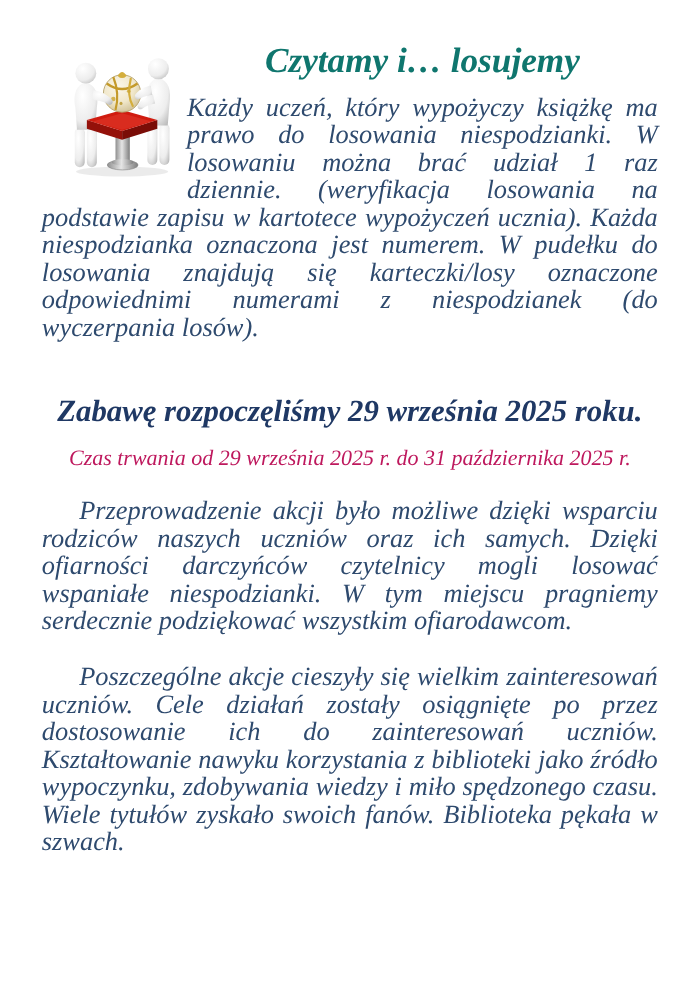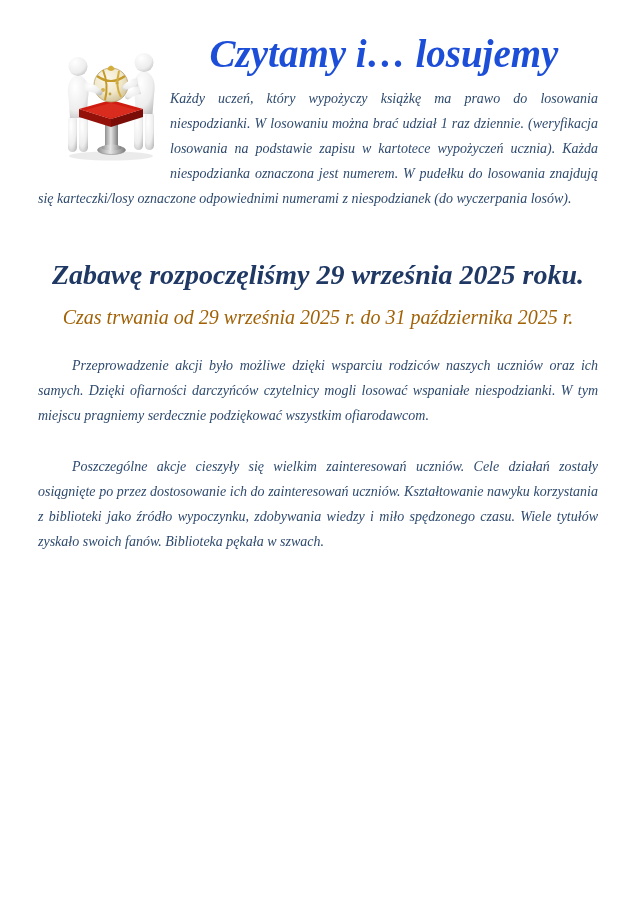--- a/index.html
+++ b/index.html
@@ -14,42 +14,42 @@
     padding: 34px 38px 0 38px;
     overflow: hidden;
     font-style: italic;
   }
   .clipart {
     float: left;
     width: 112px; height: 112px;
     margin: 16px 3px 14px 17px;
   }
   .doc-title {
-    font-size: 39px; line-height: 40px;
+    font-size: 32px; line-height: 40px;
     font-weight: bold; font-style: italic;
     text-align: center;
-    color: #1d4ed8;
+    color: #0f766e;
     margin-bottom: 12px;
   }
   .body-text {
-    font-size: 14px; line-height: 25px;
+    font-size: 24px; line-height: 25px;
     color: #2e4a6e;
     text-align: justify;
     font-style: italic;
   }
   .start-heading {
     font-size: 28px; line-height: 36px;
     font-weight: bold; font-style: italic;
     text-align: center;
     color: #1f3864;
     margin-top: 46px;
   }
   .duration-line {
     font-size: 20px; line-height: 24px;
-    color: #a16207;
+    color: #be185d;
     text-align: center;
     font-style: italic;
     margin-top: 12px;
   }
   .indent-first { text-indent: 34px; }
   .summary-p { margin-top: 26px; }
   .thanks-p  { margin-top: 24px; }
 </style>
 </head>
 <body>

